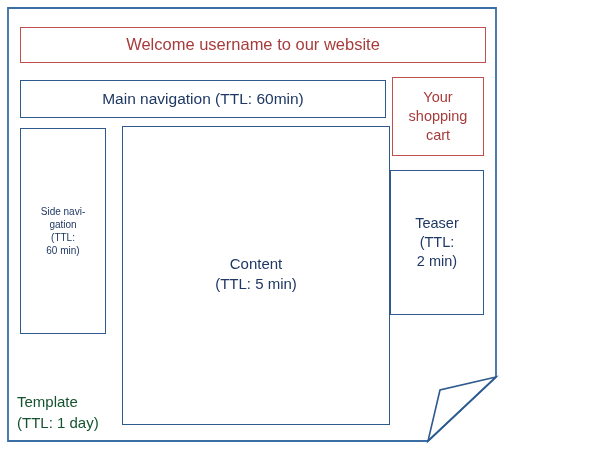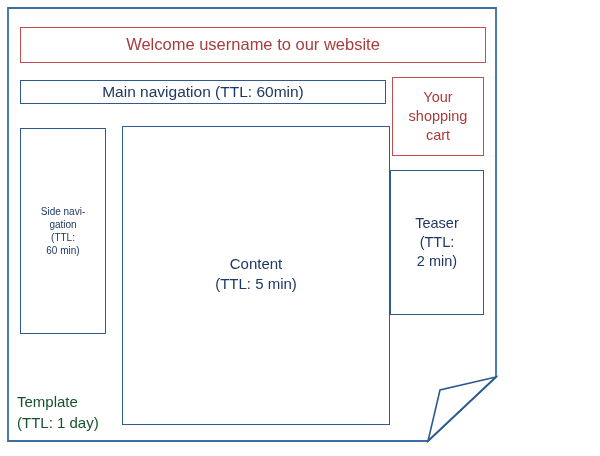--- a/index.html
+++ b/index.html
@@ -54,21 +54,21 @@
   }
 
   
   #welcome-banner {
     left: 20px;  top: 27px;
     width: 466px; height: 36px;
     font-size: 16.5px;
   }
   #main-navigation {
     left: 20px;  top: 80px;
-    width: 366px; height: 24px;
+    width: 366px; height: 38px;
     font-size: 15.5px;
   }
   #shopping-cart {
     left: 392px; top: 77px;
     width: 92px;  height: 79px;
     font-size: 14.5px;
   }
   #side-navigation {
     left: 20px;  top: 128px;
     width: 86px;  height: 206px;

